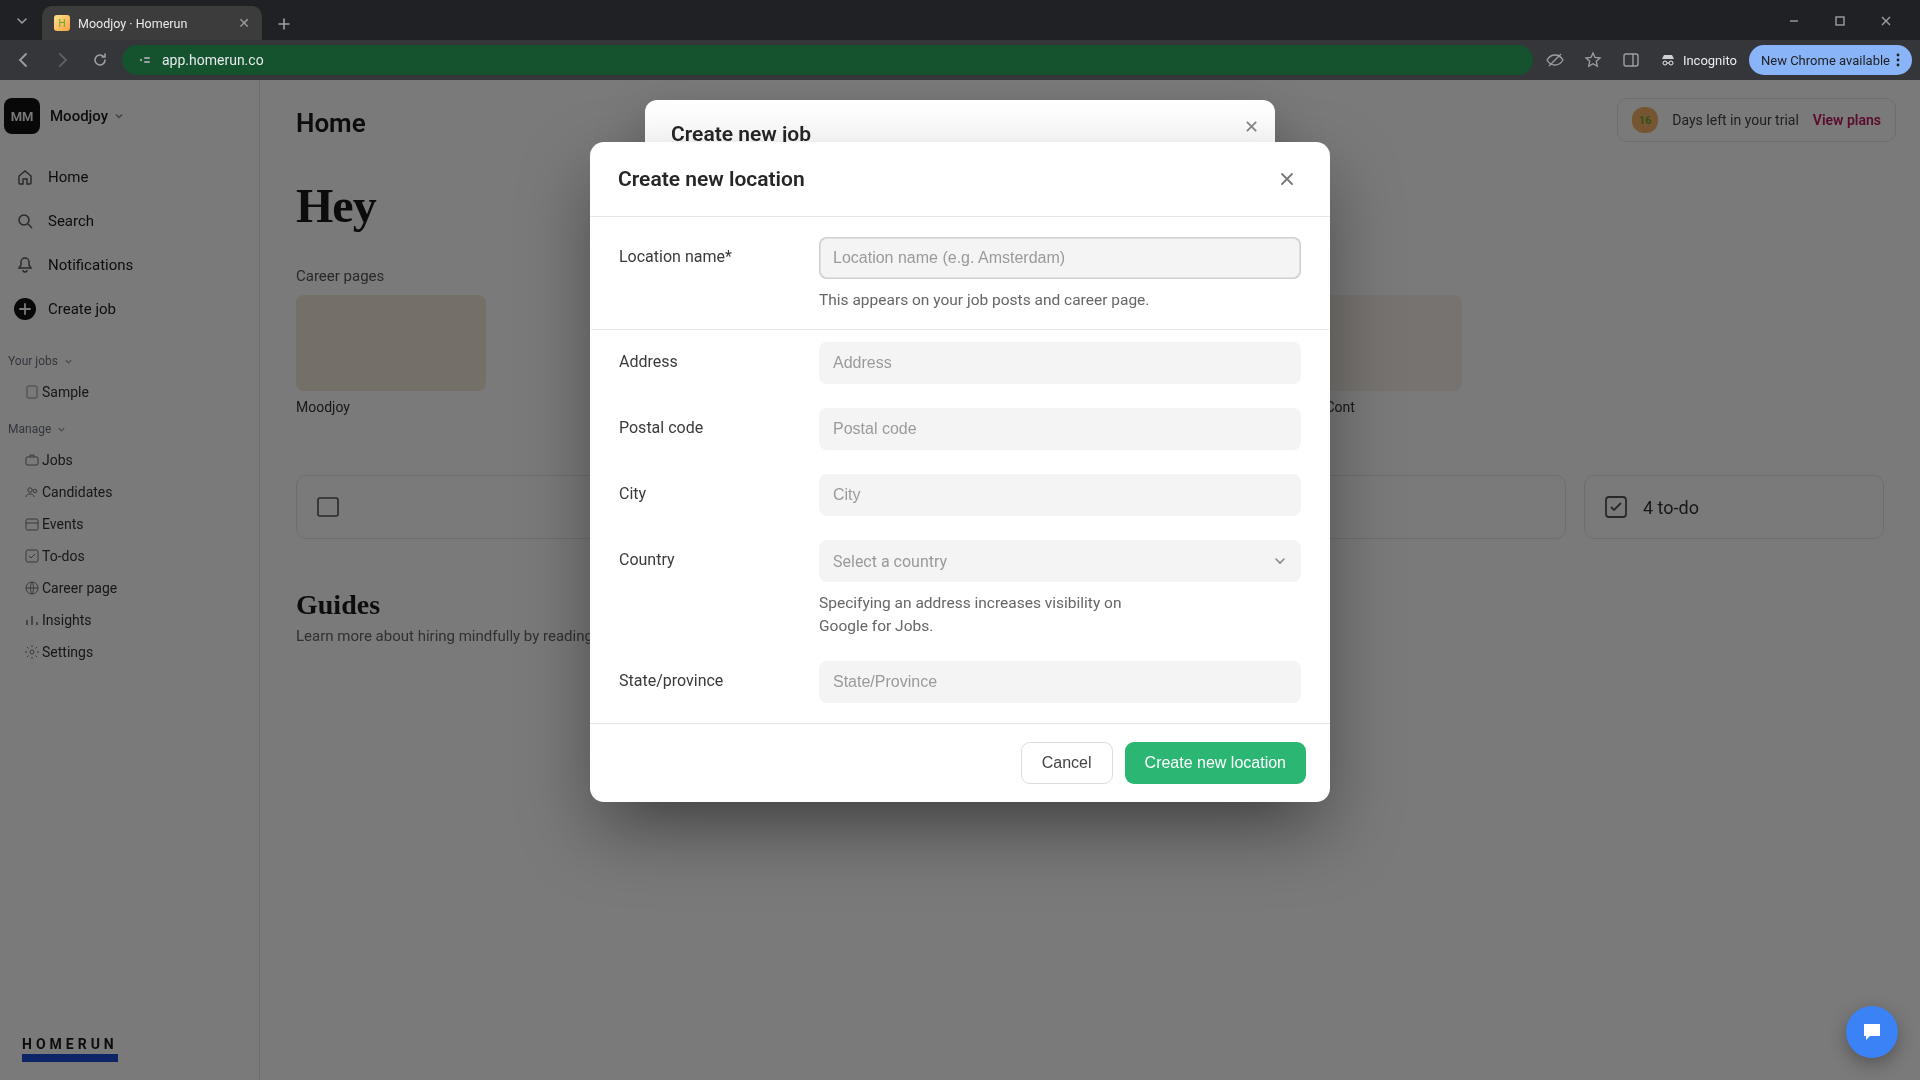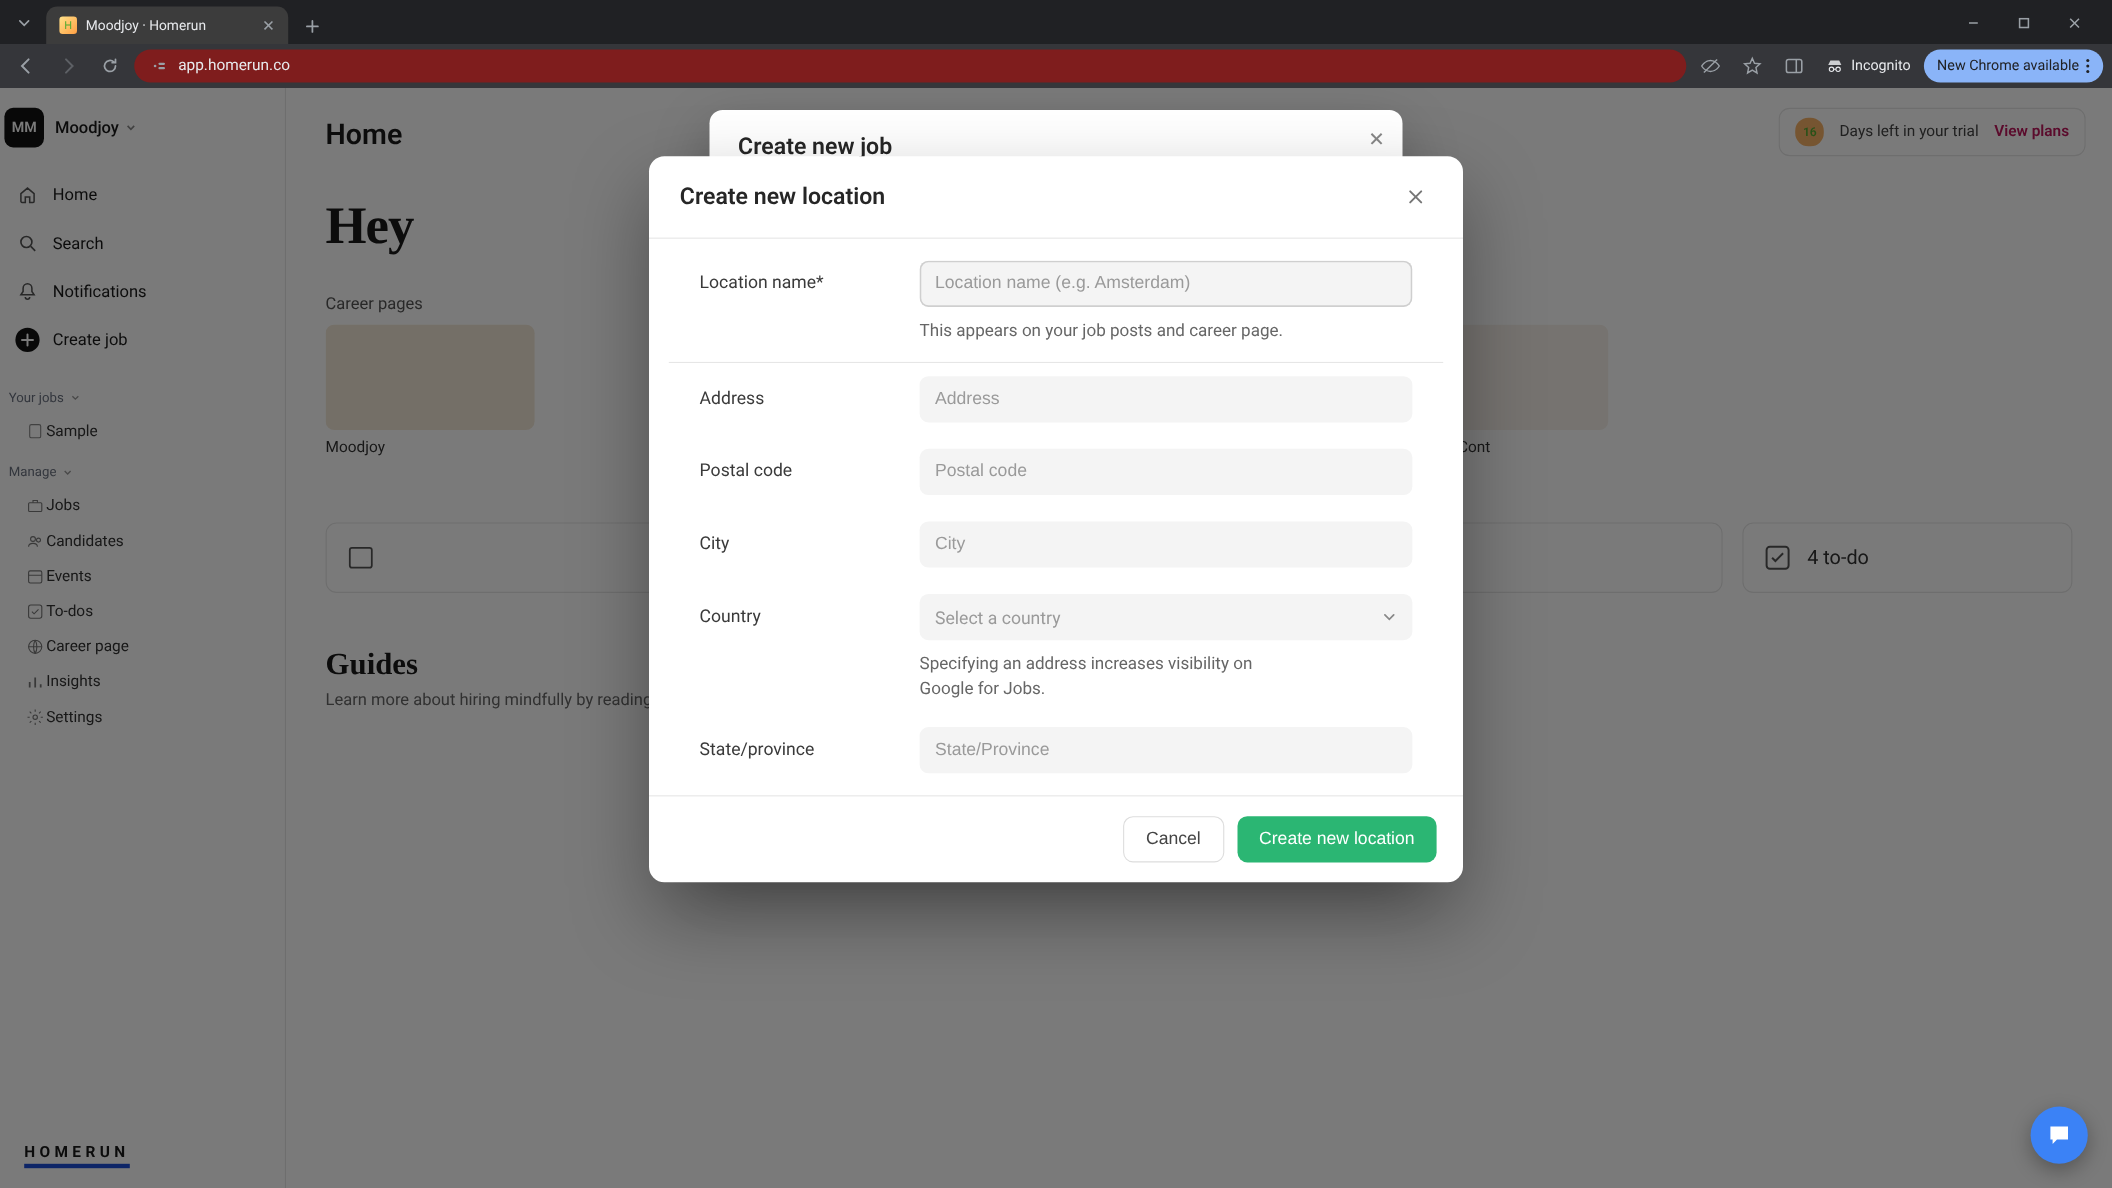--- a/index.html
+++ b/index.html
@@ -31,42 +31,42 @@
   .tab-drop{width:28px;height:30px;border-radius:6px;display:flex;align-items:center;justify-content:center;color:var(--chrome-text-dim);margin-right:6px;margin-bottom:4px}
   .tab{height:34px;background:var(--chrome-tab-active);display:flex;align-items:center;gap:8px;padding:0 12px;border-radius:10px 10px 0 0;color:var(--chrome-text);min-width:220px;max-width:260px;}
   .tab .favicon{width:16px;height:16px;border-radius:3px;background:linear-gradient(135deg,#ffe28a,#ff9f43);display:flex;align-items:center;justify-content:center;font-size:10px;color:#5a3;}
   .tab .title{flex:1;white-space:nowrap;overflow:hidden;text-overflow:ellipsis;font-size:12.5px;}
   .tab .tab-close{color:var(--chrome-text-dim);font-size:14px;cursor:pointer}
   .new-tab{width:28px;height:28px;margin-left:8px;margin-bottom:2px;border-radius:50%;display:flex;align-items:center;justify-content:center;color:var(--chrome-text-dim)}
   .win-controls{margin-left:auto;display:flex;gap:2px;margin-bottom:4px;margin-right:4px}
   .win-controls .wc{width:44px;height:30px;display:flex;align-items:center;justify-content:center;color:var(--chrome-text-dim)}
   .toolbar{height:40px;background:var(--chrome-toolbar-bg);display:flex;align-items:center;padding:0 8px;gap:6px;}
   .tb-btn{width:32px;height:32px;border-radius:50%;display:flex;align-items:center;justify-content:center;color:var(--chrome-text-dim)}
-  .omnibox{flex:1;height:30px;background:#7f1d1d;border-radius:16px;display:flex;align-items:center;padding:0 14px;color:var(--chrome-text);gap:10px}
+  .omnibox{flex:1;height:30px;background:#14532d;border-radius:16px;display:flex;align-items:center;padding:0 14px;color:var(--chrome-text);gap:10px}
   .omnibox .lock{color:var(--chrome-text-dim);display:flex;align-items:center}
   .omnibox .addr{font-size:14px;flex:1;white-space:nowrap;overflow:hidden;text-overflow:ellipsis;}
   .chip{height:30px;padding:0 12px;border-radius:15px;background:var(--chip-bg);color:var(--chip-text);display:flex;align-items:center;gap:6px;font-size:13px;}
   .incog{display:flex;align-items:center;gap:6px;color:var(--chrome-text);font-size:13px;padding:0 6px}
 
   
   .viewport{position:absolute;top:80px;left:0;right:0;bottom:0;overflow:hidden;}
 
   
   .app{position:absolute;inset:0;background:var(--page-bg);color:var(--text);filter:blur(0);}
   .app .sidebar{position:absolute;left:0;top:0;bottom:0;width:260px;padding:18px 4px;border-right:1px solid var(--border)}
   .brand{display:flex;align-items:center;gap:10px;margin-bottom:22px}
   .brand .badge{width:36px;height:36px;border-radius:8px;background:#111;color:#fff;display:flex;align-items:center;justify-content:center;font-weight:600;font-size:13px}
   .brand .bname{font-weight:500;font-size:15px;display:flex;align-items:center;gap:6px}
   .navlist{display:flex;flex-direction:column;gap:2px;margin-bottom:24px}
   .navitem{display:flex;align-items:center;gap:12px;padding:10px 10px;border-radius:8px;color:var(--text);font-size:15px}
   .navitem .ni-icon{width:22px;height:22px;display:flex;align-items:center;justify-content:center;color:#555}
   .navitem.create .ni-icon{background:#111;color:#fff;border-radius:50%}
   .section-label{font-size:12px;color:var(--text-muted);margin:14px 4px 8px;display:flex;align-items:center;gap:6px}
   .subitem{display:flex;align-items:center;gap:2px;padding:8px 10px 8px 20px;color:#333;font-size:14px}
-  .logo-bottom{position:absolute;left:22px;bottom:18px;letter-spacing:4px;font-weight:700;font-size:14px;color:#1a1a1a;border-bottom:4px solid #1d4ed8;padding-bottom:2px}
+  .logo-bottom{position:absolute;left:22px;bottom:18px;letter-spacing:4px;font-weight:700;font-size:14px;color:#1a1a1a;border-bottom:8px solid #1d4ed8;padding-bottom:2px}
 
   .app .main{position:absolute;left:260px;right:0;top:0;bottom:0;padding:28px 36px}
   .main h1{font-size:26px;margin:0 0 20px;font-weight:600}
   .trial-banner{position:absolute;right:24px;top:18px;display:flex;align-items:center;gap:14px;background:#fff;border:1px solid var(--border);border-radius:10px;padding:8px 14px;font-size:14px;color:#444}
   .trial-banner .tb-badge{width:26px;height:26px;border-radius:12px;background:#f7b267;color:#5a3;display:flex;align-items:center;justify-content:center;font-size:11px;font-weight:600}
   .trial-banner .plans{font-weight:600;color:#be185d}
 
   .hey{font-family:Georgia,serif;font-size:48px;font-weight:700;letter-spacing:-1px;margin-top:40px}
 
   .cards-row{margin-top:34px}
@@ -96,21 +96,21 @@
   .modal-back .mb-footer{position:absolute;right:22px;bottom:18px;display:flex;gap:10px}
   .modal-back{height:680px}
   .mb-btn{height:40px;padding:0 18px;border-radius:8px;display:flex;align-items:center;font-size:15px}
   .mb-btn.cancel{background:#fff;border:1px solid #ddd;color:#444}
   .mb-btn.cont{background:var(--accent-dark);color:#fff}
 
   
   .modal{position:absolute;left:50%;transform:translateX(-50%);top:62px;width:740px;background:#fff;border-radius:14px;box-shadow:0 30px 70px rgba(0,0,0,.35);color:#262626;overflow:hidden}
   .modal .m-head{padding:22px 28px;font-size:21px;font-weight:600;border-bottom:1px solid var(--border);display:flex;align-items:center}
   .modal .m-close{margin-left:auto;color:#888;width:30px;height:30px;display:flex;align-items:center;justify-content:center;border-radius:6px}
-  .modal .m-body{padding:8px 18px}
+  .modal .m-body{padding:8px 1px}
   .section-divider{height:1px;background:var(--border);margin:6px 0 0}
   .form-row{display:flex;align-items:flex-start;padding:12px 28px;gap:20px}
   .form-row .flabel{width:180px;font-size:16px;color:#3a3a3a;padding-top:10px}
   .form-row .fcontrol{flex:1}
   .finput{width:100%;height:42px;background:var(--field-bg);border:none;border-radius:8px;padding:0 14px;font-size:16px;color:#333;outline:none}
   .finput.focused{box-shadow:inset 0 0 0 1.5px #cfcfcf}
   .finput::placeholder{color:#9a9a9a}
   .fselect{width:100%;height:42px;background:var(--field-bg);border:none;border-radius:8px;padding:0 14px;font-size:16px;color:#9a9a9a;display:flex;align-items:center;justify-content:space-between}
   .fselect .chev{color:#888}
   .fhint{margin-top:10px;font-size:15.5px;color:#666;line-height:1.45}

